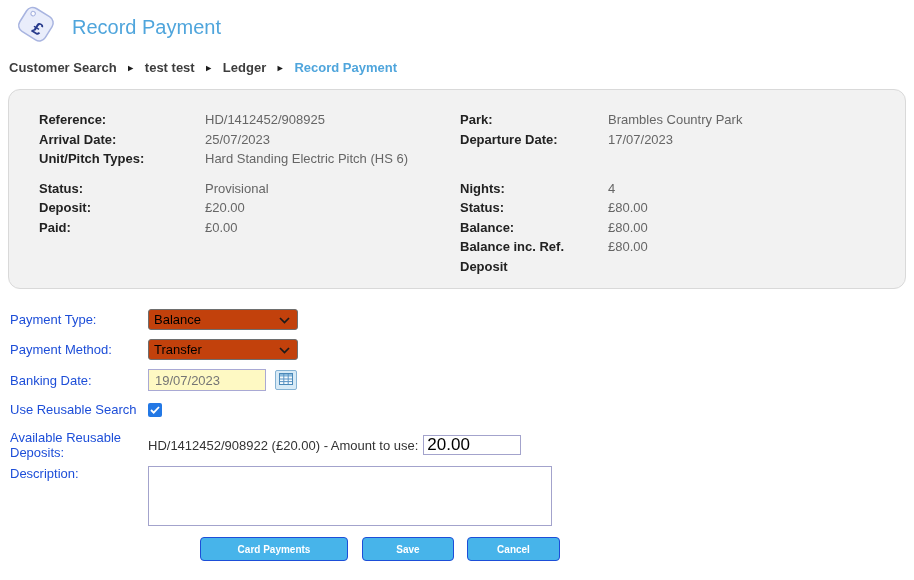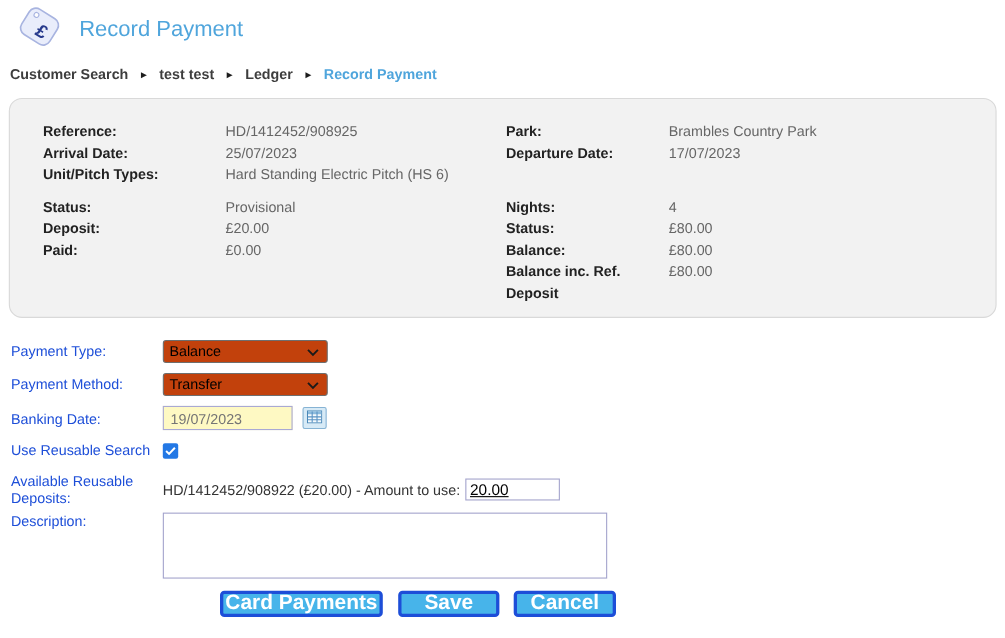--- a/index.html
+++ b/index.html
@@ -30,32 +30,32 @@
   .select-box { width:150px; height:21px; border:1px solid #6e6e6e; border-radius:3px;
     background:#c2410c; display:flex; align-items:center; justify-content:space-between;
     padding:0 7px 0 5px; color:#000; cursor:default; }
   .date-input { width:118px; height:22px; border:1px solid #a9a9d4; color:#757575;
     padding:0 6px; font-size:13px; font-family:inherit; background:#fef9c3; }
   .cal-btn { width:22px; height:20px; margin-left:9px; border:1px solid #86b3d4;
     background:#d7eaf6; display:flex; align-items:center; justify-content:center; border-radius:2px; }
   .checkbox { width:14px; height:14px; background:#2378e5; border-radius:2px;
     display:flex; align-items:center; justify-content:center; }
   .deposit-line { display:flex; align-items:center; color:#333; }
-  .amount-input { width:86px; height:20px; border:1px solid #a3a3cc; font-size:14px;
-    font-family:inherit; padding:0 3px; margin-left:5px; color:#000;text-decoration:underline; }
+  .amount-input { width:98px; height:20px; border:1px solid #a3a3cc; font-size:17px;
+    font-family:inherit; padding:0 3px; margin-left:5px; color:#000; }
   .desc-textarea { width:404px; height:60px; border:1px solid #a3a3cc; resize:none;
     font-family:inherit; font-size:13px; }
   .row-deposits { margin-bottom:6px; }
   .row-checkbox { margin-bottom:13px; }
   .row-date { margin-bottom:11px; }
   .row-desc { align-items:flex-start; margin-bottom:11px; }
 
   .btn-row { display:flex; margin-left:190px; }
-  .btn { height:24px; background:#47b4ea; border:3px solid #1d4ed8; border-radius:4px;
-    color:#fff; font-weight:bold; font-size:19px; font-family:inherit;
+  .btn { height:24px; background:#47b4ea; border:1px solid #1d4ed8; border-radius:4px;
+    color:#fff; font-weight:bold; font-size:10px; font-family:inherit;
     display:inline-flex; align-items:center; justify-content:center; cursor:pointer; }
   .btn-card { width:148px; margin-right:14px; }
   .btn-save { width:92px; margin-right:13px; }
   .btn-cancel { width:93px; }
 </style>
 </head>
 <body>
 
 <div class="header">
   <div class="tag-icon-wrap">

